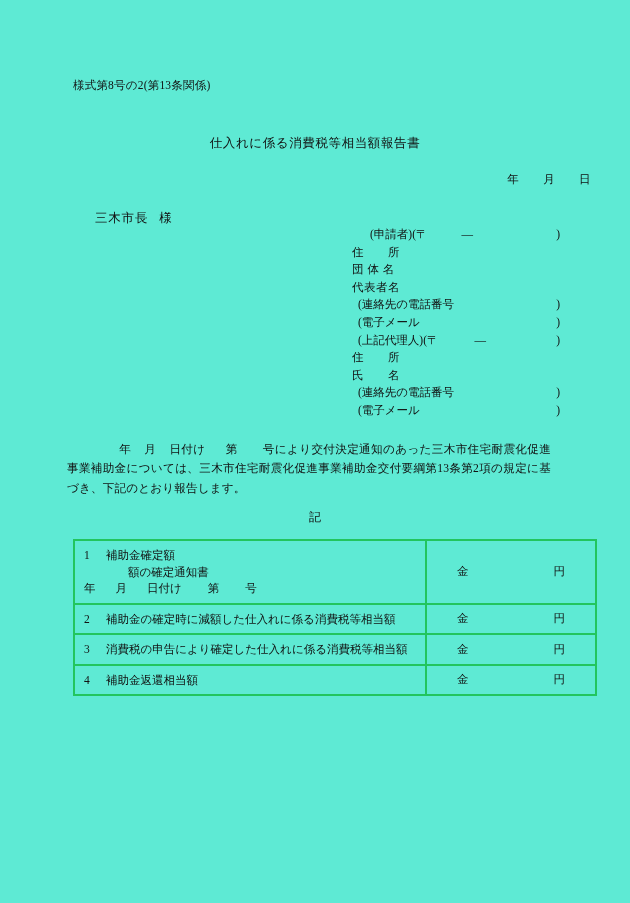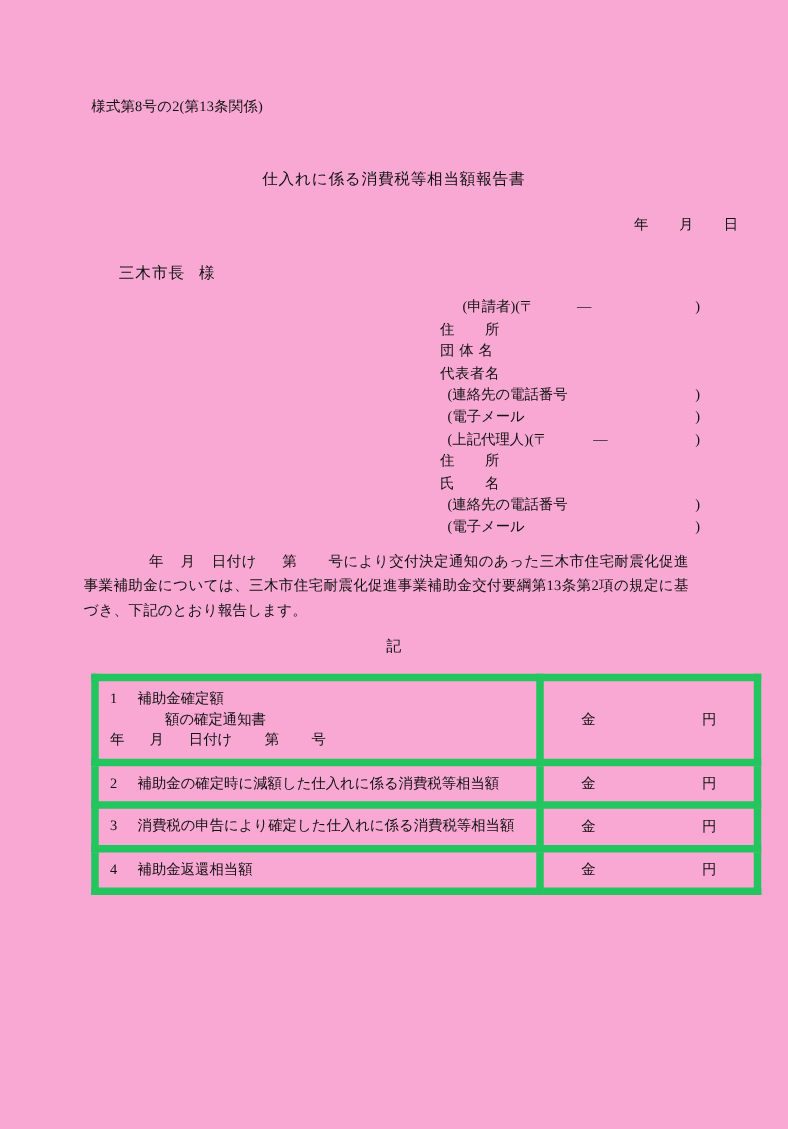--- a/index.html
+++ b/index.html
@@ -10,21 +10,21 @@
   }
   body {
     font-family: "Liberation Serif", "DejaVu Serif", serif;
     color: #111111;
     -webkit-font-smoothing: antialiased;
   }
   .page {
     position: relative;
     width: 630px;
     height: 903px;
-    background: #f9a8d4;
+    background: #5eead4;
     overflow: hidden;
     box-sizing: border-box;
   }
 
   
   .form-no {
     position: absolute;
     left: 73px;
     top: 78px;
     font-size: 11.5px;
@@ -65,21 +65,21 @@
     font-size: 12.5px;
     letter-spacing: 0.8px;
     white-space: nowrap;
   }
   .addressee .gap { display: inline-block; width: 11px; }
 
   
   .applicant-block {
     position: absolute;
     left: 352px;
-    top: 238px;
+    top: 226px;
     width: 208px;
     font-size: 11.5px;
     line-height: 17.6px;
   }
   .ab-row {
     white-space: nowrap;
     position: relative;
     height: 17.6px;
   }
   .ab-row.indent { padding-left: 18px; }
@@ -125,21 +125,21 @@
   
   .amount-table {
     position: absolute;
     left: 73px;
     top: 539px;
     width: 475px;
     border-collapse: collapse;
     table-layout: fixed;
   }
   .amount-table td {
-    border: 6px solid #22c55e;
+    border: 2px solid #22c55e;
     vertical-align: middle;
     font-size: 11.5px;
   }
   .amount-table td.desc {
     width: 337px;
     padding: 6px 4px 6px 9px;
     line-height: 16.5px;
   }
   .amount-table td.amount {
     width: 136px;

